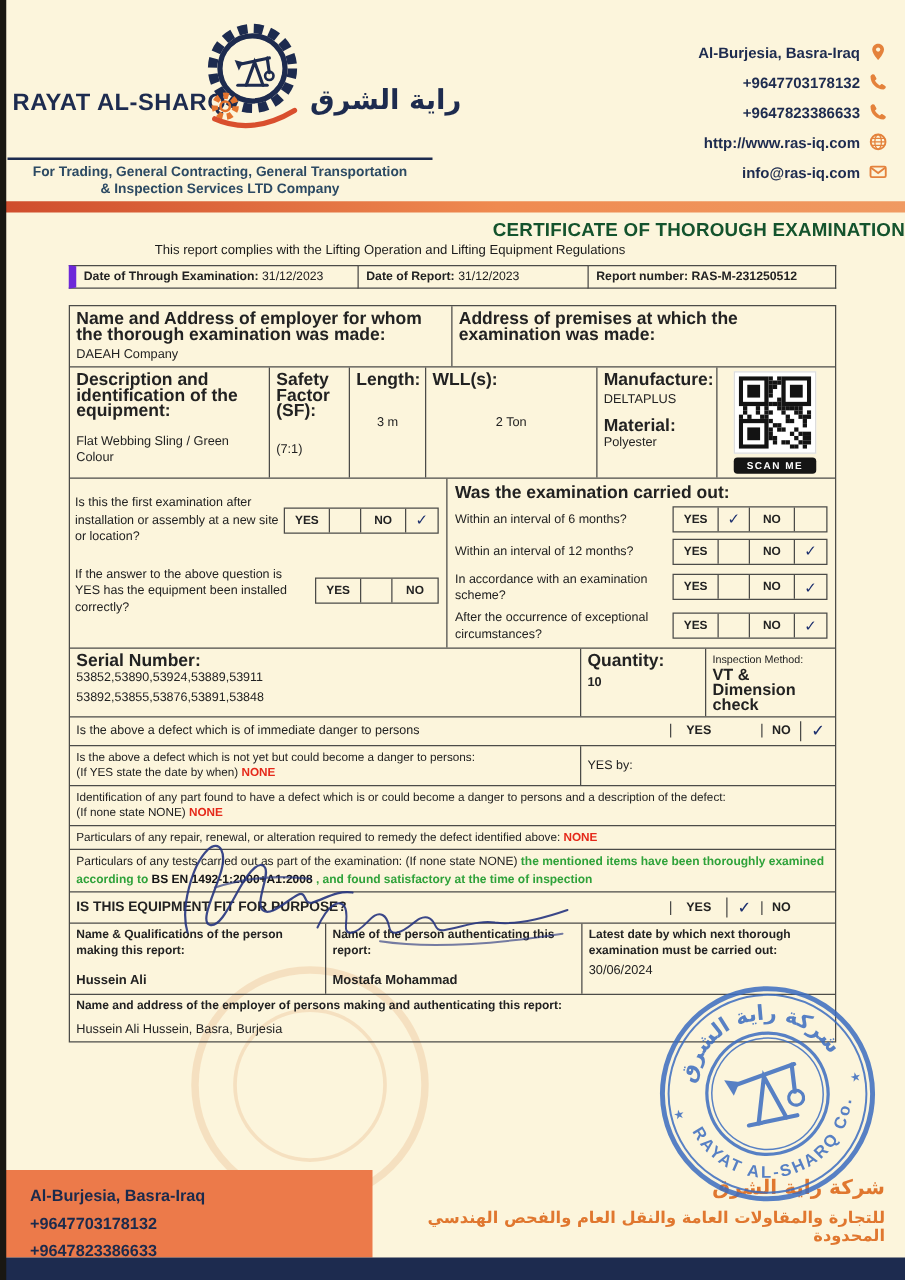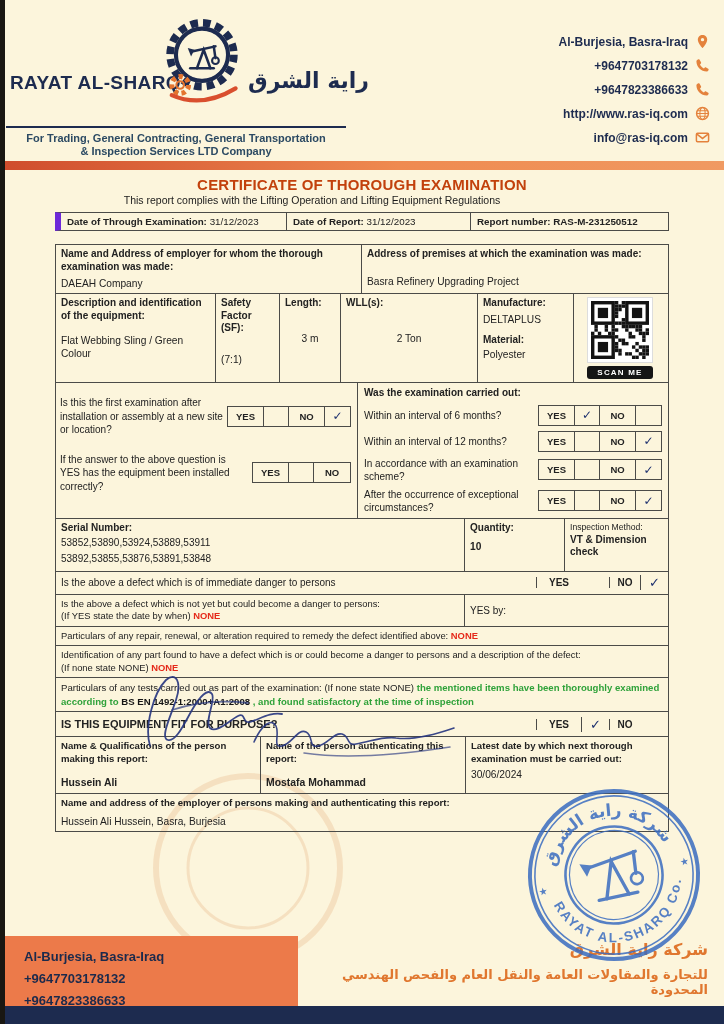--- a/index.html
+++ b/index.html
@@ -15,37 +15,37 @@
   .brand-ar{position:absolute;left:248px;top:68px;font-size:22px;font-weight:bold;color:#1d2b4f;font-family:"DejaVu Sans",sans-serif;z-index:2}
   .brand-underline{position:absolute;left:6px;top:126px;width:340px;height:2px;background:#1d2b4f}
   .tagline{position:absolute;left:6px;top:132px;width:340px;text-align:center;color:#2c4a63;font-weight:bold;font-size:11px;line-height:13px}
   .contacts{position:absolute;right:14px;top:34px;z-index:2}
   .contact-line{display:flex;justify-content:flex-end;align-items:center;gap:7px;margin-bottom:9px;font-size:12px;font-weight:bold;color:#1d2b4f}
   .cicon{width:15px;height:15px;display:inline-block}
   .cicon svg{width:15px;height:15px;display:block}
 
   .divider{position:absolute;left:0;top:161px;width:724px;height:9px;background:linear-gradient(90deg,#cf4c2c,#ef8a50 55%,#f09a62)}
 
-  .title-main{position:absolute;left:0;top:176px;width:724px;text-align:center;font-size:15px;font-weight:bold;color:#c2410c;letter-spacing:.2px}
+  .title-main{position:absolute;left:0;top:176px;width:724px;text-align:right;font-size:15px;font-weight:bold;color:#14532d;letter-spacing:.2px}
   .title-sub{position:absolute;left:0;top:194px;width:624px;text-align:center;font-size:10.5px;color:#1b1b1b}
 
   
   .doc{position:absolute;left:55px;top:212px;width:614px;font-size:10px;z-index:2}
   .date-strip{display:flex}
   .date-cell{border:1px solid #4b4b48;border-left:none;padding:3px 6px;font-size:9.8px;white-space:nowrap;overflow:hidden}
   .date-cell:first-child{border-left:6px solid #6d28d9}
   .dc1{width:232px}.dc2{width:184px}.dc3{width:198px}
   .gap{height:13px}
   .b{font-weight:bold}
   .main-table{border:1px solid #4b4b48}
   .trow{display:flex;align-items:stretch}
   .trow + .trow{border-top:1px solid #4b4b48}
   .tc{padding:3px 5px}
   .brd{border-right:1px solid #4b4b48}
-  .lbl{font-weight:bold;font-size:10px;line-height:12.5px}
+  .lbl{font-weight:bold;font-size:14px;line-height:12.5px}
   .val{font-size:10.2px;line-height:13px}
   .fine{font-size:9.4px;line-height:12.5px}
   .red-b{color:#e5291a;font-weight:bold}
   .green{color:#2fa23a;font-weight:bold}
   .std{color:#151515;font-weight:bold}
 
   .r1>div{min-height:46px;width:50%}
   .r2 .ec{min-height:88px}
   .ec1{width:160px}.ec2{width:64px}.ec3{width:61px}.ec4{width:137px}.ec5{width:96px}.ec6{width:92px;padding:3px}
   .ec .val{margin-top:12px}
@@ -208,21 +208,20 @@
 
     <div class="main-table">
 
       <div class="trow r1">
         <div class="tc brd">
           <div class="lbl">Name and Address of employer for whom the thorough examination was made:</div>
           <div class="val" style="margin-top:4px">DAEAH Company</div>
         </div>
         <div class="tc">
           <div class="lbl">Address of premises at which the examination was made:</div>
-          <div class="val" style="margin-top:14px">Basra Refinery Upgrading Project</div>
         </div>
       </div>
 
       <div class="trow r2">
         <div class="tc brd ec ec1">
           <div class="lbl">Description and identification of the equipment:</div>
           <div class="val">Flat Webbing Sling / Green Colour</div>
         </div>
         <div class="tc brd ec ec2">
           <div class="lbl">Safety Factor (SF):</div>
@@ -396,21 +395,21 @@
           <div class="lbl">Serial Number:</div>
           <div class="serial-nums">53852,53890,53924,53889,53911</div>
           <div class="serial-nums">53892,53855,53876,53891,53848</div>
         </div>
         <div class="tc brd sc2">
           <div class="lbl">Quantity:</div>
           <div class="val b" style="margin-top:6px">10</div>
         </div>
         <div class="tc sc3">
           <div style="font-size:8.6px">Inspection Method:</div>
-          <div class="b" style="font-size:10px;margin-top:2px;line-height:12px">VT &amp; Dimension check</div>
+          <div class="b" style="font-size:13px;margin-top:2px;line-height:12px">VT &amp; Dimension check</div>
         </div>
       </div>
 
       <div class="trow r5 row-flex">
         <div class="tc tcmain">Is the above a defect which is of immediate danger to persons</div>
         <span class="endlab">YES</span>
         <span class="endchk"></span>
         <span class="endlab2">NO</span>
         <span class="endchk">✓</span>
       </div>
@@ -419,34 +418,34 @@
         <div class="tc brd tcl">
           <div class="fine">Is the above a defect which is not yet but could become a danger to persons:</div>
           <div class="fine">
             <span>(If YES state the date by when)</span>
             <span class="red-b">NONE</span>
           </div>
         </div>
         <div class="tc tcr">YES by:</div>
       </div>
 
-      <div class="trow r7">
-        <div class="tc fine">
-          <span>Particulars of any repair, renewal, or alteration required to remedy the defect identified above:</span>
-          <span class="red-b">NONE</span>
-        </div>
-      </div>
-
       <div class="trow r8">
         <div class="tc fine">
           <div>Identification of any part found to have a defect which is or could become a danger to persons and a description of the defect:</div>
           <div>
             <span>(If none state NONE)</span>
             <span class="red-b">NONE</span>
           </div>
+        </div>
+      </div>
+
+      <div class="trow r7">
+        <div class="tc fine">
+          <span>Particulars of any repair, renewal, or alteration required to remedy the defect identified above:</span>
+          <span class="red-b">NONE</span>
         </div>
       </div>
 
       <div class="trow r9">
         <div class="tc tests">
           <span>Particulars of any tests carried out as part of the examination: (If none state NONE)</span>
           <span class="green">the mentioned items have  been thoroughly examined according to</span>
           <span class="std">BS EN 1492-1:2000+A1:2008</span>
           <span class="green">, and found satisfactory at the time of inspection</span>
         </div>

